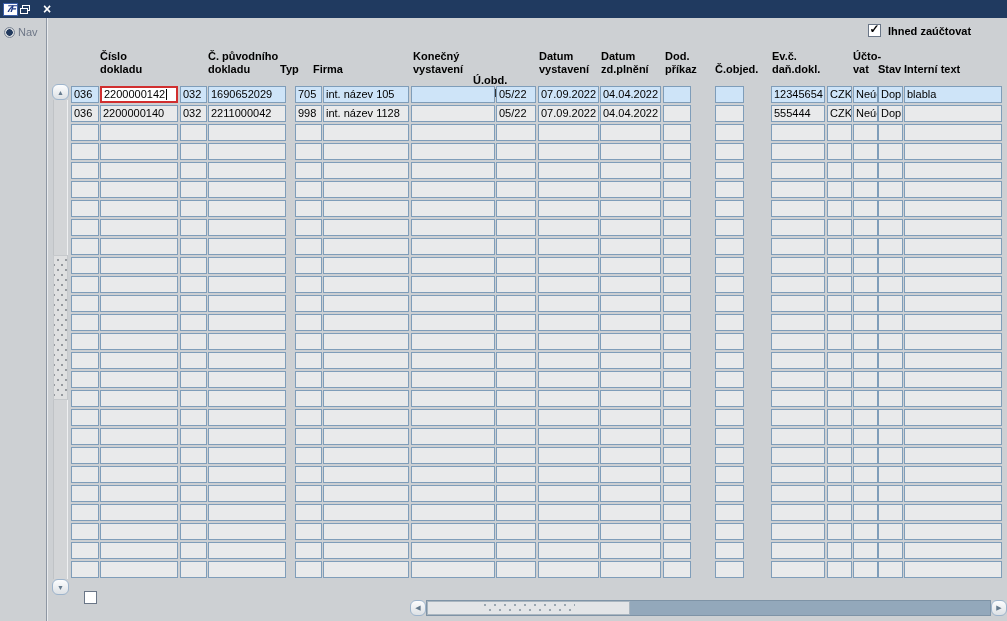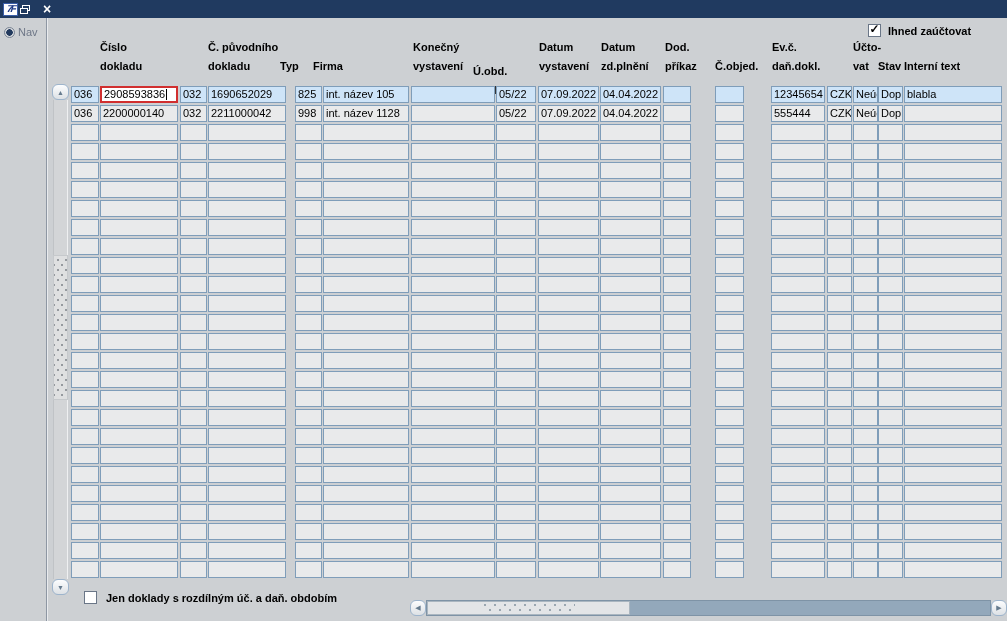--- a/index.html
+++ b/index.html
@@ -32,21 +32,21 @@
   .chk{position:absolute;display:flex;align-items:center;gap:7px;}
   .chk .box{width:13px;height:13px;background:#fff;border:1px solid #6a7687;box-sizing:border-box;
     display:flex;align-items:center;justify-content:center;font-size:12px;font-weight:bold;color:#000;line-height:11px;}
   .chk .box span{margin-top:-2px;}
   .chk-label{font-size:11px;font-weight:bold;color:#000;white-space:nowrap;}
   #chk-top{left:868px;top:24px;}
   #chk-bottom{left:84px;top:591px;gap:9px;}
 
   
   .hdr{position:absolute;top:46px;height:30px;display:flex;flex-direction:column;justify-content:flex-end;
-    font-size:11px;font-weight:bold;line-height:19px;color:#000;white-space:pre-line;}
+    font-size:11px;font-weight:bold;line-height:13px;color:#000;white-space:pre-line;}
   .field{position:absolute;height:17px;box-sizing:border-box;border:1px solid var(--field-border,#7f9db9);
     background:var(--field-bg,#e9eaeb);font-size:11px;line-height:15px;padding:0 2px;overflow:hidden;
     white-space:nowrap;color:#000;}
   .field.sel{background:var(--selected-row-bg,#cee4f8);}
   .field.focus{background:#fff;border:2px solid var(--focus-border,#d12f2f);line-height:13px;z-index:2;}
   .caret{display:inline-block;width:1px;height:11px;background:#000;vertical-align:-2px;margin-left:1px;}
 
   
   .sbtn{position:absolute;box-sizing:border-box;border:1px solid #9db4cc;border-radius:6px;
     background:linear-gradient(#fcfdfe,#dde1e5);color:#667b8e;font-size:7px;
@@ -125,24 +125,24 @@
       <div class="hdr" style="left: 715px;">Č.objed.</div>
       <div class="hdr" style="left: 772px;">Ev.č.
 daň.dokl.</div>
       <div class="hdr" style="left: 853px;">Účto-
 vat</div>
       <div class="hdr" style="left: 878px;">Stav</div>
       <div class="hdr" style="left: 904px;">Interní text</div>
     </div>
   <div id="rows">
       <div class="field sel" style="left: 71px; top: 86px; width: 28px;"><span>036</span></div>
-      <div class="field sel focus" style="left: 100px; top: 86px; width: 78px;"><span>2908593836</span><span class="caret"></span></div>
+      <div class="field sel focus" style="left: 100px; top: 86px; width: 78px;"><span>2200000142</span><span class="caret"></span></div>
       <div class="field sel" style="left: 180px; top: 86px; width: 27px;"><span>032</span></div>
       <div class="field sel" style="left: 208px; top: 86px; width: 78px;"><span>1690652029</span></div>
-      <div class="field sel" style="left: 295px; top: 86px; width: 27px;"><span>825</span></div>
+      <div class="field sel" style="left: 295px; top: 86px; width: 27px;"><span>705</span></div>
       <div class="field sel" style="left: 323px; top: 86px; width: 86px;"><span>int. název 105</span></div>
       <div class="field sel" style="left: 411px; top: 86px; width: 84px;"><span></span></div>
       <div class="field sel" style="left: 496px; top: 86px; width: 40px;"><span>05/22</span></div>
       <div class="field sel" style="left: 538px; top: 86px; width: 61px;"><span>07.09.2022</span></div>
       <div class="field sel" style="left: 600px; top: 86px; width: 61px;"><span>04.04.2022</span></div>
       <div class="field sel" style="left: 663px; top: 86px; width: 28px;"><span></span></div>
       <div class="field sel" style="left: 715px; top: 86px; width: 29px;"><span></span></div>
       <div class="field sel" style="left: 771px; top: 86px; width: 54px;"><span>12345654</span></div>
       <div class="field sel" style="left: 827px; top: 86px; width: 25px;"><span>CZK</span></div>
       <div class="field sel" style="left: 853px; top: 86px; width: 25px;"><span>Neúčt</span></div>
@@ -579,21 +579,20 @@
       <span>▲</span>
     </div>
   <div id="vsb-track"></div>
   <div id="vsb-thumb"></div>
   <div class="sbtn" id="vsb-down">
       <span>▼</span>
     </div>
 
   <div class="chk" id="chk-bottom">
     <span class="box"></span>
-    <span class="chk-label">Jen doklady s rozdílným úč. a daň. obdobím</span>
   </div>
 
   <div id="hsb">
     <div class="sbtn" id="hsb-left">
         <span>◀</span>
       </div>
     <div id="hsb-track"></div>
     <div id="hsb-thumb">
         <span class="grip"></span>
       </div>

